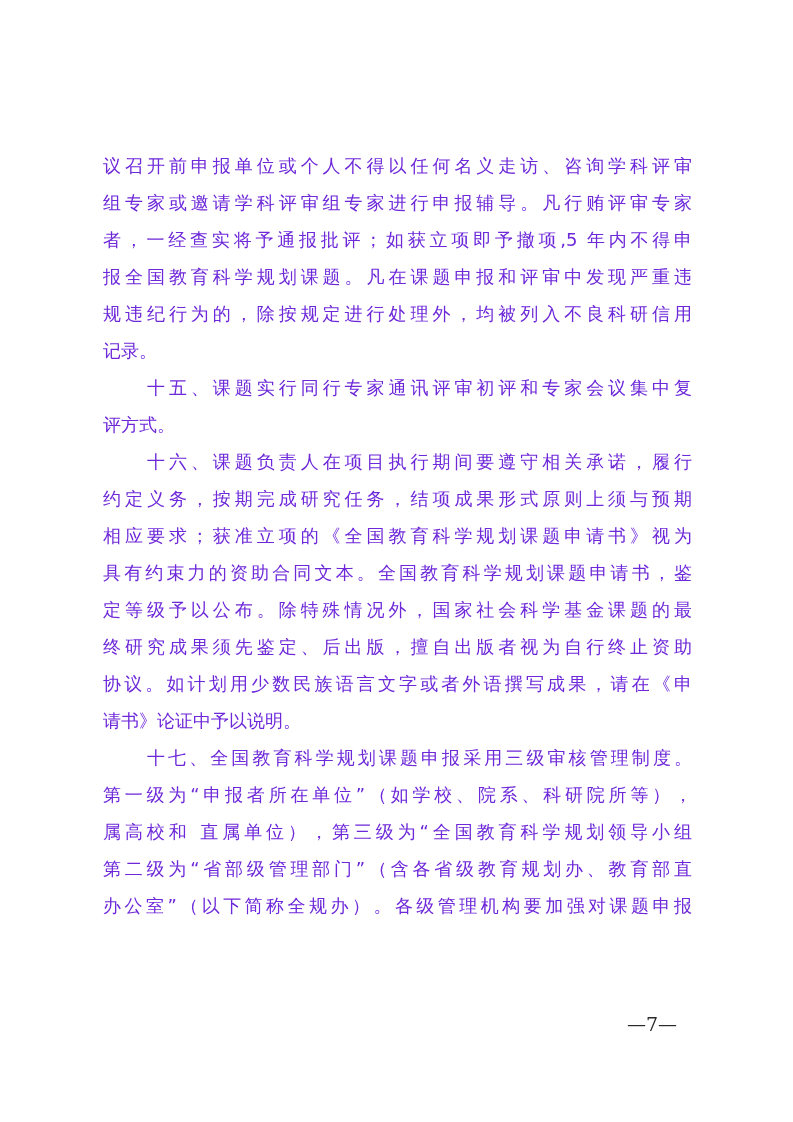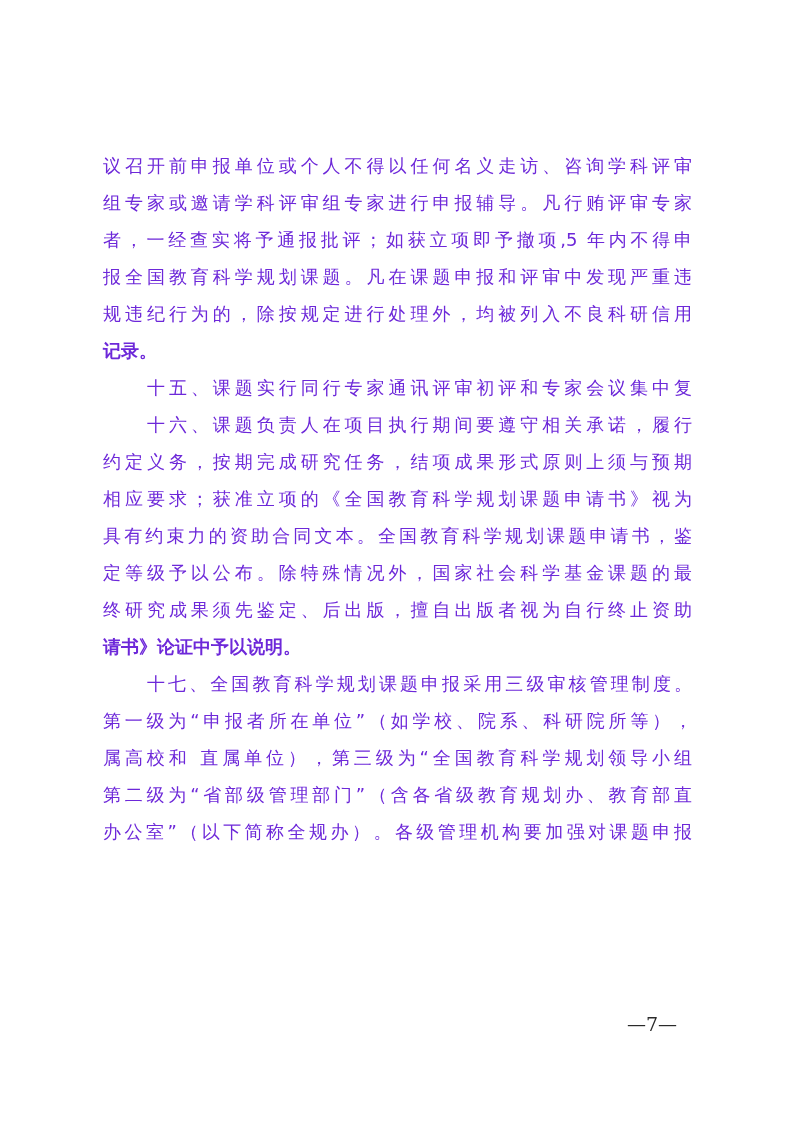--- a/index.html
+++ b/index.html
@@ -29,21 +29,20 @@
     white-space: nowrap;
     text-align: justify;
     text-align-last: justify;
     -moz-text-align-last: justify;
   }
   .line.indent {
     padding-left: 44px;
   }
   .line.end {
     text-align-last: left;
-    font-weight: bold;
     -moz-text-align-last: left;
   }
   .page-number {
     position: absolute;
     left: 627px;
     top: 1012px;
     font-family: "DejaVu Serif", serif;
     font-size: 19px;
     line-height: 24px;
     color: #2a2a2a;
@@ -55,26 +54,28 @@
 
 <div class="page">
   <div class="text-block">
     <div class="line">议召开前申报单位或个人不得以任何名义走访、咨询学科评审</div>
     <div class="line">组专家或邀请学科评审组专家进行申报辅导。凡行贿评审专家</div>
     <div class="line">者，一经查实将予通报批评；如获立项即予撤项,5 年内不得申</div>
     <div class="line">报全国教育科学规划课题。凡在课题申报和评审中发现严重违</div>
     <div class="line">规违纪行为的，除按规定进行处理外，均被列入不良科研信用</div>
     <div class="line end">记录。</div>
     <div class="line indent">十五、课题实行同行专家通讯评审初评和专家会议集中复</div>
+    <div class="line end">评方式。</div>
     <div class="line indent">十六、课题负责人在项目执行期间要遵守相关承诺，履行</div>
     <div class="line">约定义务，按期完成研究任务，结项成果形式原则上须与预期</div>
     <div class="line">相应要求；获准立项的《全国教育科学规划课题申请书》视为</div>
     <div class="line">具有约束力的资助合同文本。全国教育科学规划课题申请书，鉴</div>
     <div class="line">定等级予以公布。除特殊情况外，国家社会科学基金课题的最</div>
     <div class="line">终研究成果须先鉴定、后出版，擅自出版者视为自行终止资助</div>
+    <div class="line">协议。如计划用少数民族语言文字或者外语撰写成果，请在《申</div>
     <div class="line end">请书》论证中予以说明。</div>
     <div class="line indent">十七、全国教育科学规划课题申报采用三级审核管理制度。</div>
     <div class="line">第一级为“申报者所在单位”（如学校、院系、科研院所等），</div>
     <div class="line">属高校和 直属单位），第三级为“全国教育科学规划领导小组</div>
     <div class="line">第二级为“省部级管理部门”（含各省级教育规划办、教育部直</div>
     <div class="line">办公室”（以下简称全规办）。各级管理机构要加强对课题申报</div>
   </div>
   <div class="page-number">—7—</div>
 </div>
 

